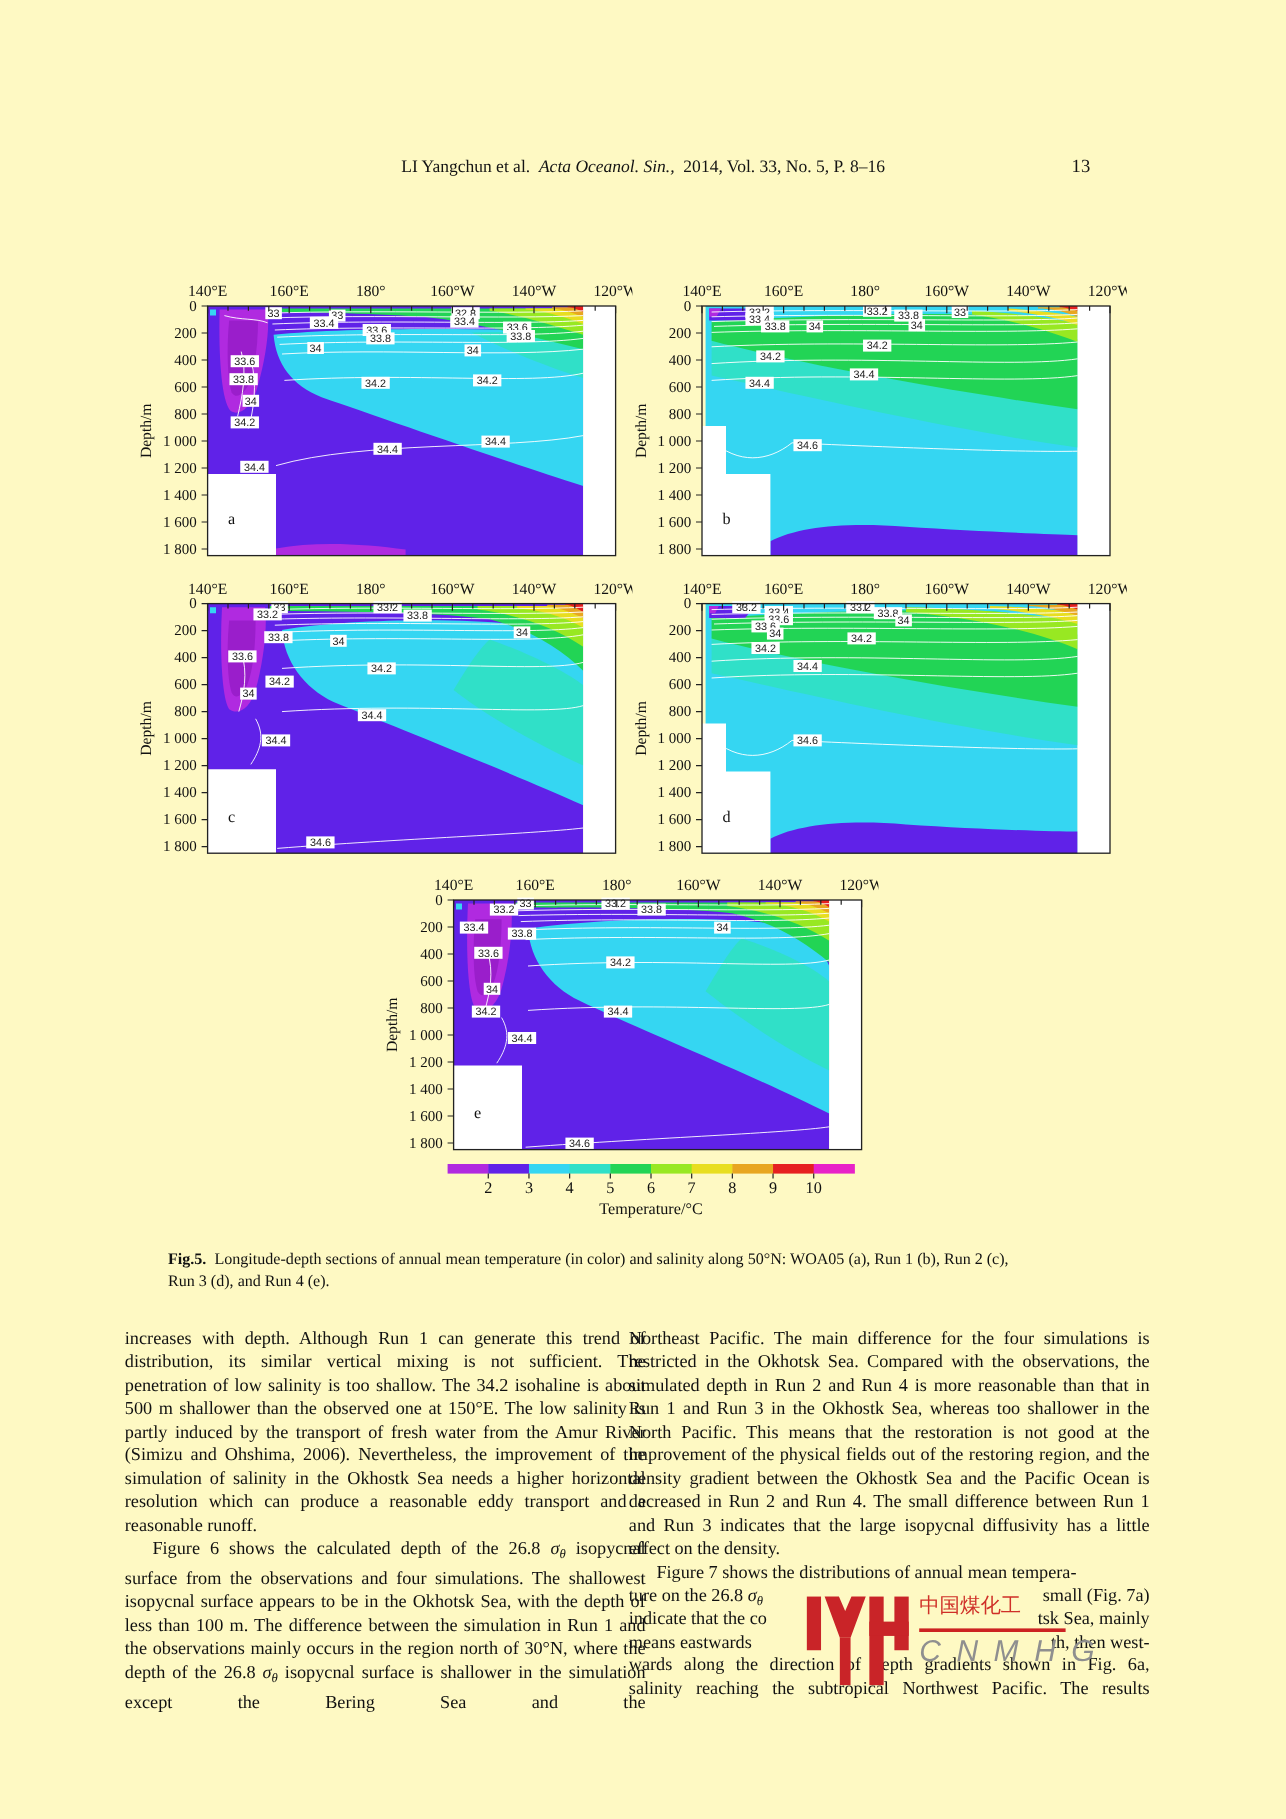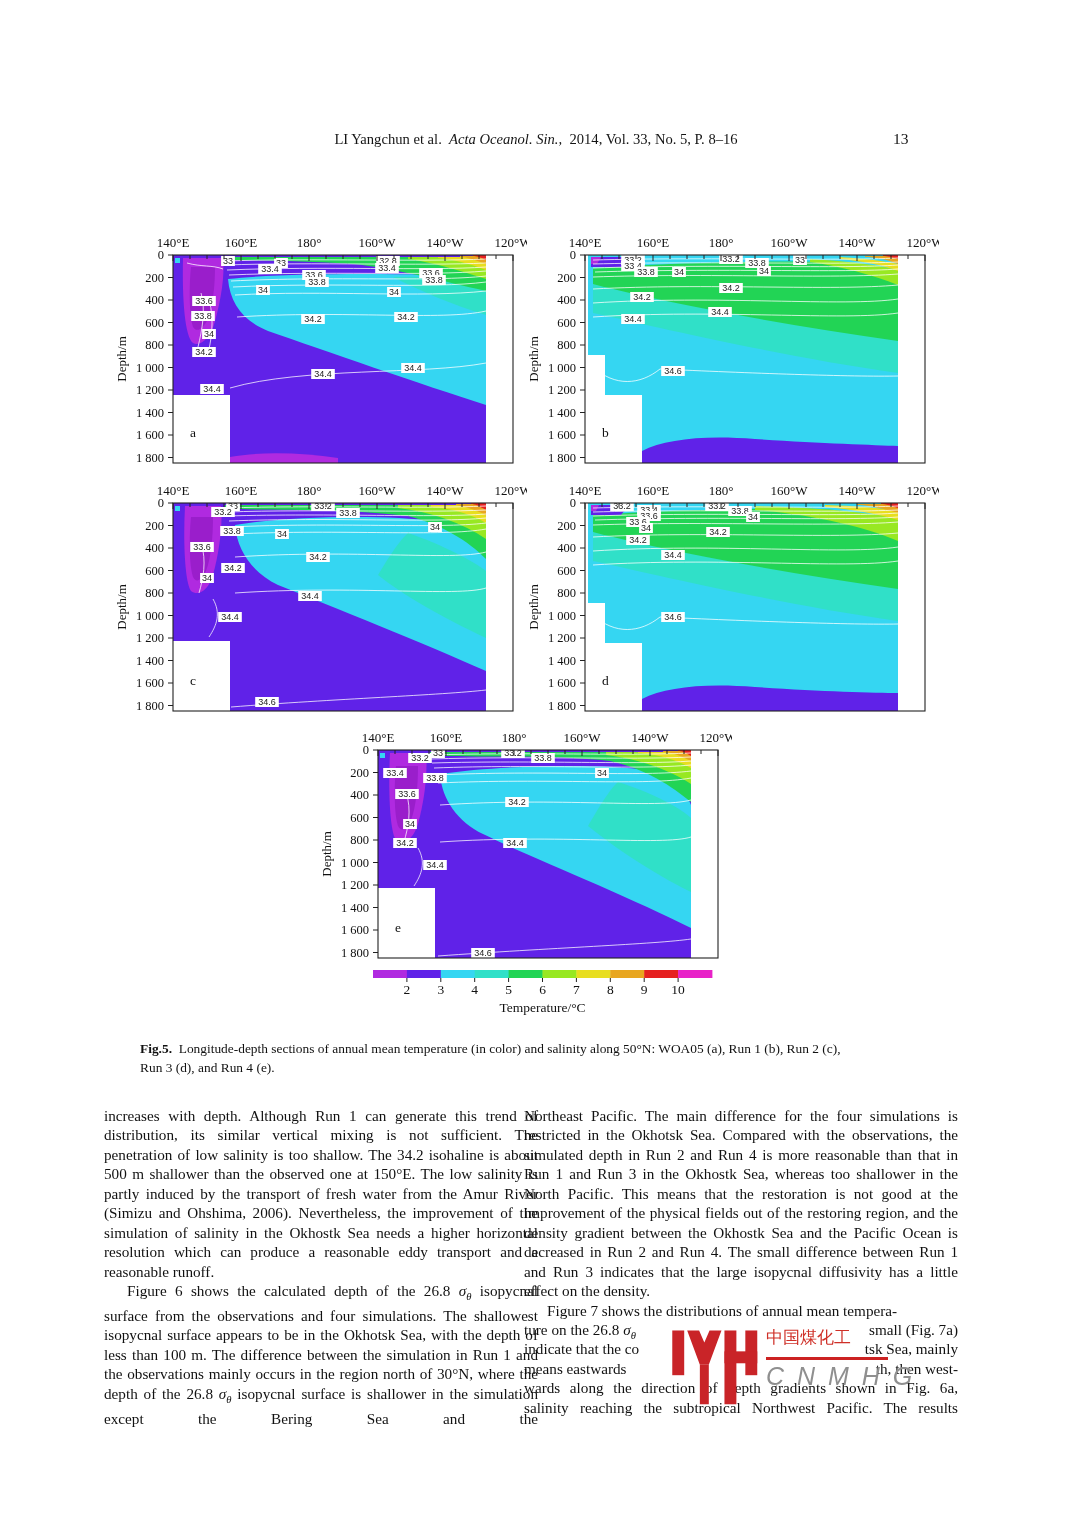--- a/index.html
+++ b/index.html
@@ -1,16 +1,16 @@
 <!DOCTYPE html>
 <html><head>
 <meta charset="utf-8">
 <style>
   html,body{margin:0;padding:0;background:#e8e8e8;}
-  .page{position:relative;width:1072px;height:1516px;margin:0 auto;background:#ffffff;
+  .page{position:relative;width:1072px;height:1516px;margin:0 auto;background:#fef9c3;
         font-family:"Liberation Serif",serif;color:#141414;overflow:hidden;}
   .hdr{position:absolute;left:0;top:131px;width:1072px;text-align:center;font-size:14.6px;}
   .hdr .it{font-style:italic;}
   .pageno{position:absolute;left:893px;top:130px;font-size:15.5px;}
   svg.panel{position:absolute;}
   svg.cbar{position:absolute;left:353px;top:964px;}
   .cap{position:absolute;left:140px;top:1039px;width:800px;font-size:13.4px;line-height:19px;color:#111;}
   .cap .fb{font-weight:bold;}
   .col{position:absolute;top:1106px;width:434px;font-size:15.2px;line-height:19.45px;
        text-align:justify;color:#111;}

